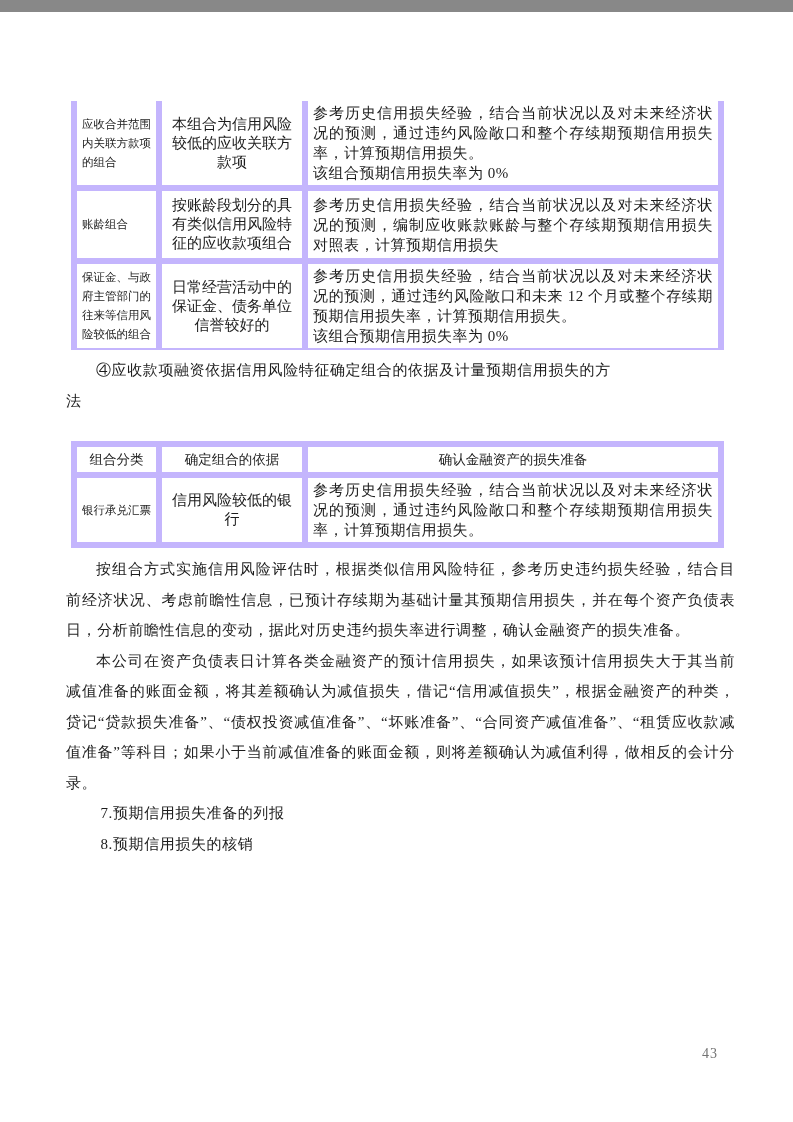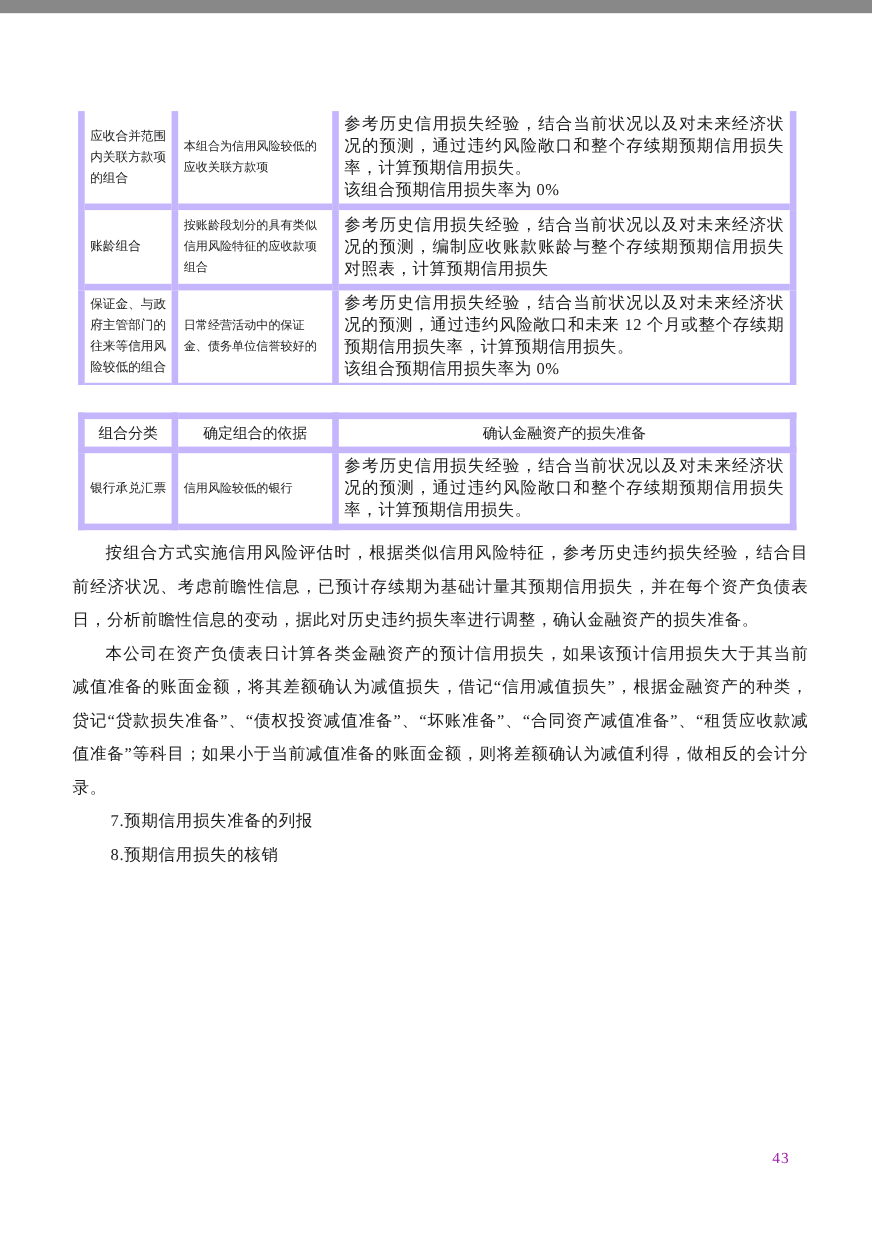--- a/index.html
+++ b/index.html
@@ -33,21 +33,21 @@
   .t1 .r3{height:79px;}
   .t1 td{border-bottom-width:1px;}
   .t1 tr:last-child td{border-bottom-width:2px;}
   .t2{margin-top:25px;border:2px solid #222;}
   .t2 .hrow{height:31px;}
   .t2 .drow{height:56px;}
   .col-a{width:85px;}
   .col-b{width:146px;}
   .col-c{width:416px;}
   .cell-a{font-size:11.5px;line-height:19px;letter-spacing:0;text-align:left;}
-  .cell-b{font-size:11px;line-height:19px;letter-spacing:0;text-align:left;}
+  .cell-b{font-size:15px;line-height:19px;letter-spacing:0;text-align:center;}
   .cell-c{
     font-size:15px;line-height:20px;letter-spacing:.5px;
     text-align:justify;text-justify:inter-character;
     white-space:pre-line;
   }
   .t2 .hcell{font-size:13.5px;text-align:center;line-height:18px;}
   
   .bodytext{
     margin:6px 58px 0 66px;
     width:669px;
@@ -62,21 +62,21 @@
     text-indent:2em;
   }
   .para-break{white-space:pre-line;}
   .heading{text-indent:2.3em;text-align:left;}
   .after-t1{margin-top:5px;}
   .after-t2{margin-top:6px;}
   .page-number{
     position:absolute;
     left:702px;top:1034px;
     font-size:14px;letter-spacing:1px;
-    color:#a21caf;
+    color:#737373;
   }
 </style>
 </head>
 <body>
 
 <div class="page">
 
   <table class="doc-table t1">
     <colgroup>
         <col class="col-a">
@@ -97,20 +97,24 @@
       </tr>
       <tr class="r3">
         <td class="cell-a">保证金、与政府主管部门的往来等信用风险较低的组合</td>
         <td class="cell-b">日常经营活动中的保证金、债务单位信誉较好的</td>
         <td class="cell-c">参考历史信用损失经验，结合当前状况以及对未来经济状况的预测，通过违约风险敞口和未来 12 个月或整个存续期预期信用损失率，计算预期信用损失。
 该组合预期信用损失率为 0%</td>
       </tr>
     </tbody>
   </table>
 
+  <div class="bodytext after-t1">
+    <p class="para para-break">④应收款项融资依据信用风险特征确定组合的依据及计量预期信用损失的方
+法</p>
+  </div>
 
   <table class="doc-table t2">
     <colgroup>
         <col class="col-a">
         <col class="col-b">
         <col class="col-c">
       </colgroup>
     <tbody>
       <tr class="hrow">
         <td class="hcell">组合分类</td>

